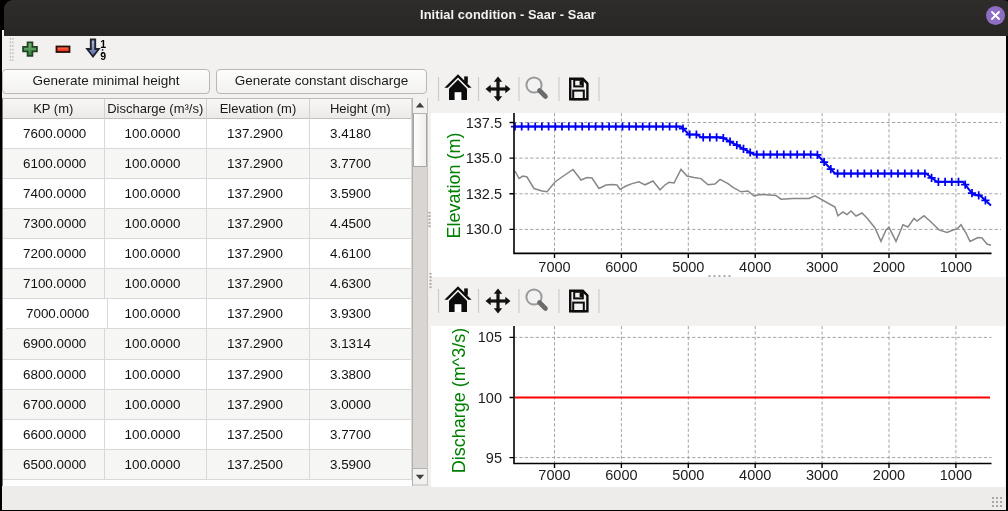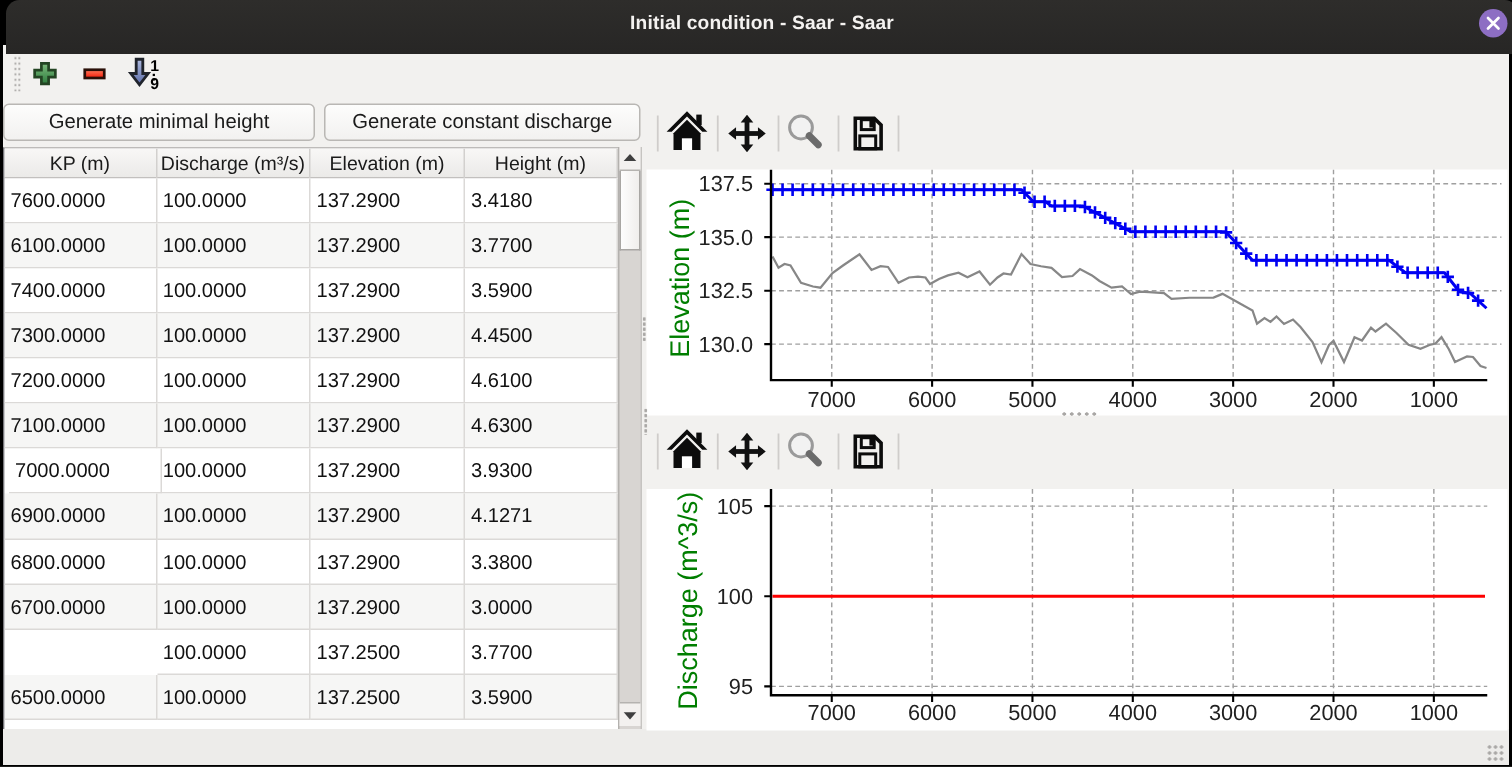--- a/index.html
+++ b/index.html
@@ -23,21 +23,21 @@
 
 #tbl { position:absolute; left:2px; top:98px; width:410px; height:388px; background:#fff;
   border-top:1px solid #bdbbb9; border-left:1px solid #77777b; overflow:hidden; }
 .thead { position:relative; height:19.5px; background:linear-gradient(#f8f7f6,#ebeae8);
   border-bottom:1px solid #c2c0be; }
 .th { position:absolute; top:0; height:19.5px; text-align:center; font-size:13px; color:#1a1a1a;
   line-height:19px; border-right:1px solid #d2d0ce; }
 .tr { position:relative; height:30.15px; background:#fff; }
 .tr.odd { background:#f6f6f5; }
 .td { position:absolute; top:0; height:30.15px; line-height:29px; font-size:13.4px; color:#111;
-  padding-left:4px; border-right:1px solid #dbd9d7; border-bottom:1px solid #dbd9d7; }
+  padding-left:20px; border-right:1px solid #dbd9d7; border-bottom:1px solid #dbd9d7; }
 
 #sbar { position:absolute; left:412px; top:98px; width:16px; height:388px; background:#d8d5d2; border-left:1px solid #b3b1ae; border-right:1px solid #c6c4c1;}
 #sbar .btnup, #sbar .btndn { position:absolute; left:0; width:14px; height:15.5px; background:#f3f1ef; }
 #sbar .btnup { border-bottom:1px solid #b5b3b0; }
 #sbar .btndn { border-top:1px solid #b5b3b0; }
 #sbar .thumb { position:absolute; left:0px; top:16px; width:14px; height:53px;
   background:linear-gradient(90deg,#fdfdfd,#f0eeec); border:1px solid #a8a6a3; border-top:none; border-radius:0; }
 #statusbar { position:absolute; left:2px; top:486px; width:1004px; height:23.5px; background:#edecea; }
 .grip { position:absolute; right:3px; bottom:2px; width:12px; height:12px;
   background-image:radial-gradient(circle, #a9a7a5 1px, transparent 1.2px); background-size:4px 4px; }
@@ -132,35 +132,36 @@
 <div class="tr">
         <div class="td" style="left:3px;width:101.5px">7000.0000</div>
         <div class="td" style="left:101.5px;width:102.5px">100.0000</div>
         <div class="td" style="left:204px;width:103px">137.2900</div>
         <div class="td" style="left:307px;width:101.5px">3.9300</div>
       </div>
 <div class="tr odd">
         <div class="td" style="left:0;width:101.5px">6900.0000</div>
         <div class="td" style="left:101.5px;width:102.5px">100.0000</div>
         <div class="td" style="left:204px;width:103px">137.2900</div>
-        <div class="td" style="left:307px;width:101.5px">4.1271</div>
+        <div class="td" style="left:307px;width:101.5px">3.1314</div>
       </div>
 <div class="tr">
         <div class="td" style="left:0;width:101.5px">6800.0000</div>
         <div class="td" style="left:101.5px;width:102.5px">100.0000</div>
         <div class="td" style="left:204px;width:103px">137.2900</div>
         <div class="td" style="left:307px;width:101.5px">3.3800</div>
       </div>
 <div class="tr odd">
         <div class="td" style="left:0;width:101.5px">6700.0000</div>
         <div class="td" style="left:101.5px;width:102.5px">100.0000</div>
         <div class="td" style="left:204px;width:103px">137.2900</div>
         <div class="td" style="left:307px;width:101.5px">3.0000</div>
       </div>
 <div class="tr">
+        <div class="td" style="left:0;width:101.5px">6600.0000</div>
         <div class="td" style="left:101.5px;width:102.5px">100.0000</div>
         <div class="td" style="left:204px;width:103px">137.2500</div>
         <div class="td" style="left:307px;width:101.5px">3.7700</div>
       </div>
 <div class="tr odd">
         <div class="td" style="left:0;width:101.5px">6500.0000</div>
         <div class="td" style="left:101.5px;width:102.5px">100.0000</div>
         <div class="td" style="left:204px;width:103px">137.2500</div>
         <div class="td" style="left:307px;width:101.5px">3.5900</div>
       </div>

